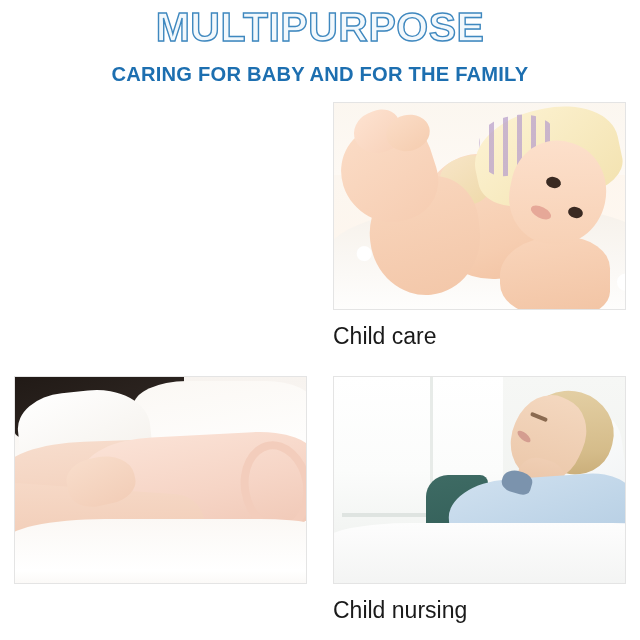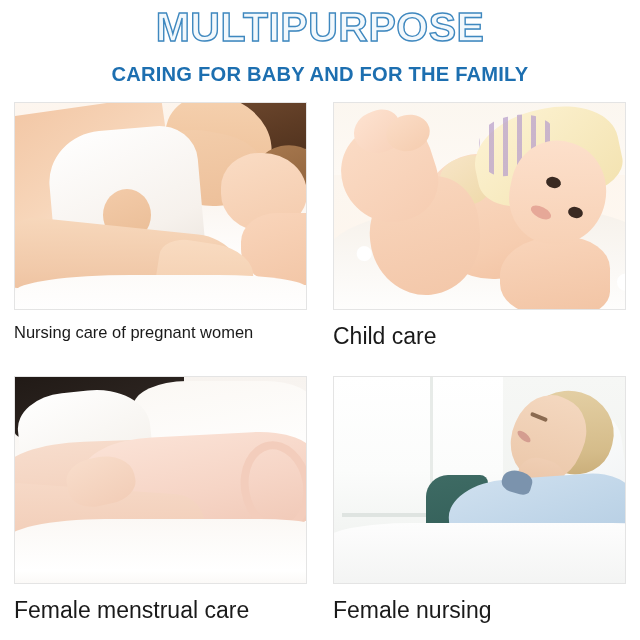--- a/index.html
+++ b/index.html
@@ -425,40 +425,20 @@
 
 <div class="page">
 
   <div class="header">
     <div class="title">MULTIPURPOSE</div>
     <div class="subtitle">CARING FOR BABY AND FOR THE FAMILY</div>
   </div>
 
   <div class="grid">
 
-    <div class="card card-c0 card-r0">
-      <div class="photo p1">
-        <div class="bed"></div>
-        <div class="m-arm-far"></div>
-        <div class="m-pillow"></div>
-        <div class="m-hair"></div>
-        <div class="m-head"></div>
-        <div class="m-shoulder"></div>
-        <div class="m-neck"></div>
-        <div class="m-top"></div>
-        <div class="m-chest"></div>
-        <div class="b-hair"></div>
-        <div class="b-head"></div>
-        <div class="b-body"></div>
-        <div class="m-arm-near"></div>
-        <div class="m-hand"></div>
-        <div class="sheet"></div>
-      </div>
-      <div class="caption caption-sm">Nursing care of pregnant women</div>
-    </div>
 
     <div class="card card-c1 card-r0">
       <div class="photo p2">
         <div class="fur-top"></div>
         <div class="fur"></div>
         <div class="b-torso"></div>
         <div class="b-diaper"></div>
         <div class="b-leg-b"></div>
         <div class="b-leg-a"></div>
         <div class="b-foot"></div>
@@ -479,21 +459,20 @@
         <div class="dark"></div>
         <div class="pillow-b"></div>
         <div class="pillow-a"></div>
         <div class="body"></div>
         <div class="top"></div>
         <div class="strap"></div>
         <div class="arm"></div>
         <div class="hand"></div>
         <div class="sheet"></div>
       </div>
-      <div class="caption caption-lg">Female menstrual care</div>
     </div>
 
     <div class="card card-c1 card-r1">
       <div class="photo p4">
         <div class="wall"></div>
         <div class="window"></div>
         <div class="win-frame"></div>
         <div class="win-edge"></div>
         <div class="chair"></div>
         <div class="pillow"></div>
@@ -501,17 +480,17 @@
         <div class="face"></div>
         <div class="eye"></div>
         <div class="lips"></div>
         <div class="neck"></div>
         <div class="gown"></div>
         <div class="gown-fold"></div>
         <div class="collar"></div>
         <div class="hands"></div>
         <div class="blanket"></div>
       </div>
-      <div class="caption caption-lg">Female nursing</div>
+      <div class="caption caption-lg">Child nursing</div>
     </div>
 
   </div>
 </div>
 
 </body></html>

